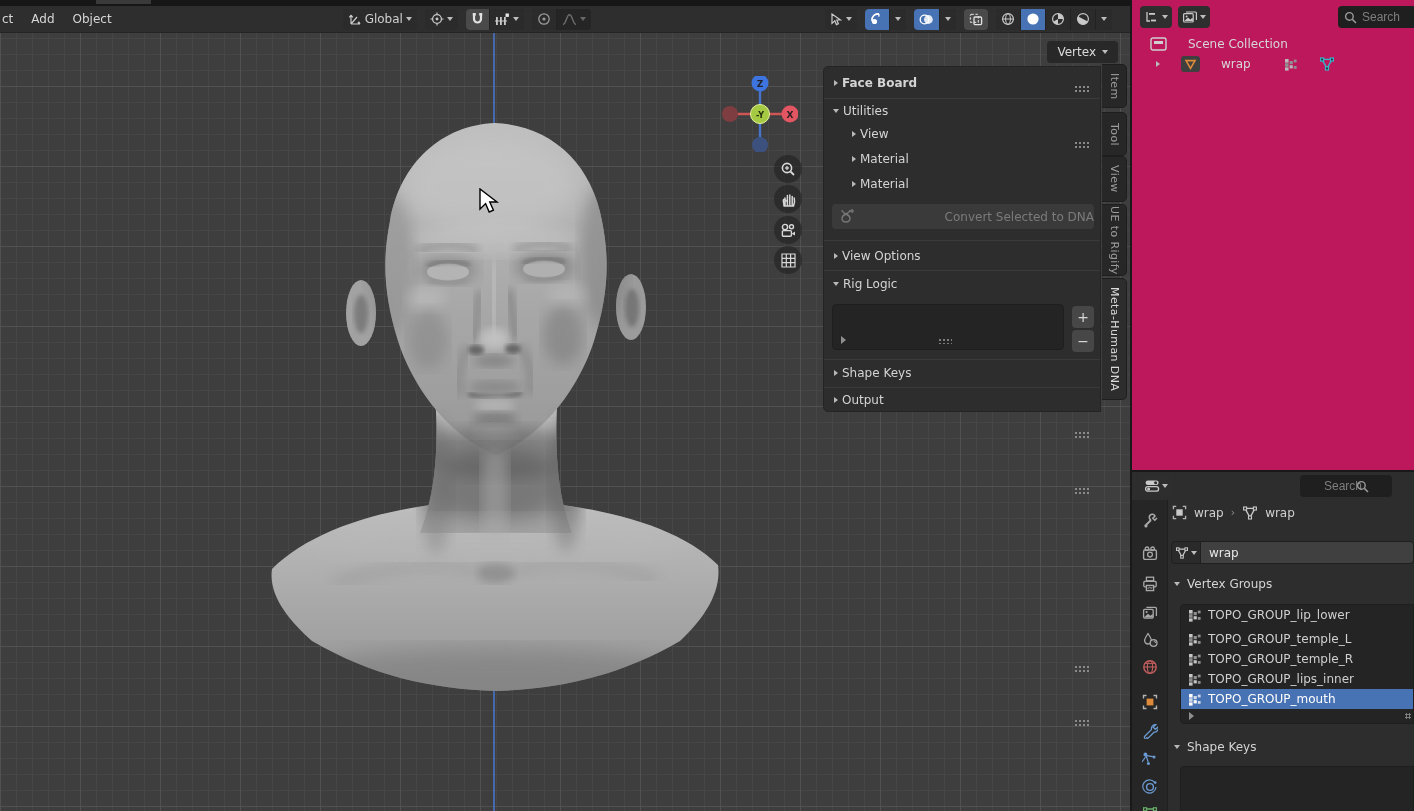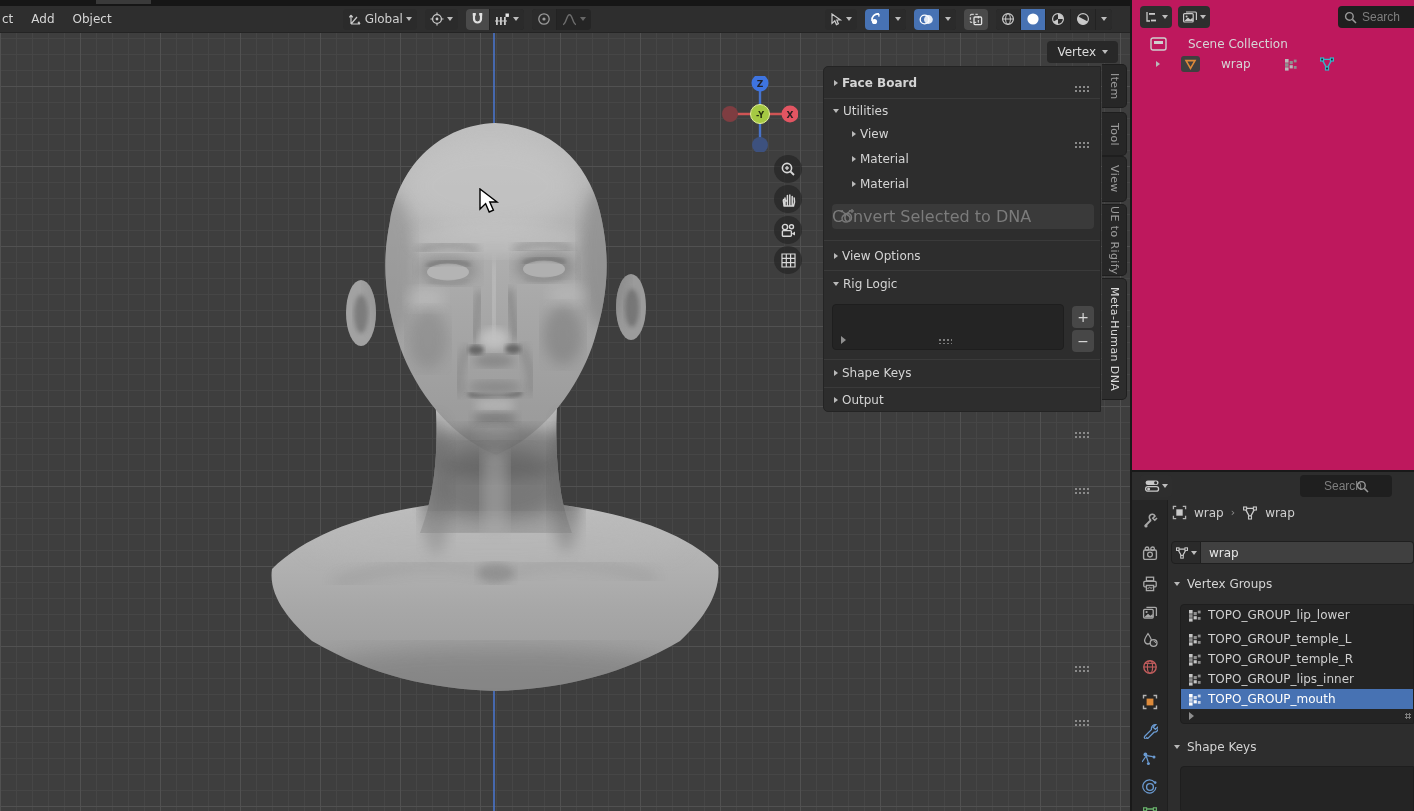--- a/index.html
+++ b/index.html
@@ -50,21 +50,21 @@
   
   .npanel { left:823px; top:60px; width:278px; height:346px; background:#2d2d2d; border:1px solid #242424; border-radius:5px 0 0 5px; z-index:22; font-size:12px; color:#d4d4d4; }
   .prow { position:absolute; left:0; width:100%; height:22px; display:flex; align-items:center; }
   .prow .lbl { margin-left:4px; }
   .exp-r { width:0; height:0; border-top:3.5px solid transparent; border-bottom:3.5px solid transparent; border-left:4.5px solid #b9b9b9; margin-left:10px; }
   .exp-d { width:0; height:0; border-left:3.5px solid transparent; border-right:3.5px solid transparent; border-top:4.5px solid #b9b9b9; margin-left:9px; }
   .sub { margin-left:18px; }
   .dots { position:absolute; right:10px; top:8px; width:16px; height:7px;
     background-image:radial-gradient(#8a8a8a 1px,transparent 1.2px); background-size:4px 4px; }
   .sepline { position:absolute; left:0; width:100%; height:1px; background:#3a3a3a; }
-  .convert-btn { position:absolute; left:8px; top:137px; width:262px; height:25px; background:#3a3a3a; border-radius:4px; display:flex; align-items:center; justify-content:flex-start; color:#7b7b7b; font-size:16px; }
+  .convert-btn { position:absolute; left:8px; top:137px; width:262px; height:25px; background:#3a3a3a; border-radius:4px; display:flex; align-items:center; justify-content:flex-end; color:#7b7b7b; font-size:12px; }
   .convert-ico { position:absolute; left:6px; top:4px; }
   .rl-box { position:absolute; left:8px; top:237px; width:232px; height:46px; background:#242424; border-radius:4px; border:1px solid #1e1e1e; }
   .rl-exp { position:absolute; left:8px; bottom:5px; width:0; height:0; border-top:4px solid transparent; border-bottom:4px solid transparent; border-left:5px solid #8f8f8f; }
   .rl-dots { position:absolute; left:105px; bottom:5px; width:14px; height:6px; background-image:radial-gradient(#7d7d7d 1px,transparent 1.2px); background-size:4px 4px; }
   .pm-btn { position:absolute; left:248px; width:22px; height:22px; background:#474747; border-radius:4px; color:#d8d8d8; font-size:14px; display:flex; align-items:center; justify-content:center; }
 
   
   .vtab { position:absolute; left:1102px; width:25px; background:#272727; border:1px solid #1e1e1e; border-left:none; border-radius:0 5px 5px 0; color:#9b9b9b; font-size:11px; display:flex; align-items:center; justify-content:center; z-index:21; }
   .vtab span { writing-mode:vertical-rl; white-space:nowrap; letter-spacing:.4px; }
   .vtab.active { background:#2d2d2d; color:#dadada; z-index:23; }

